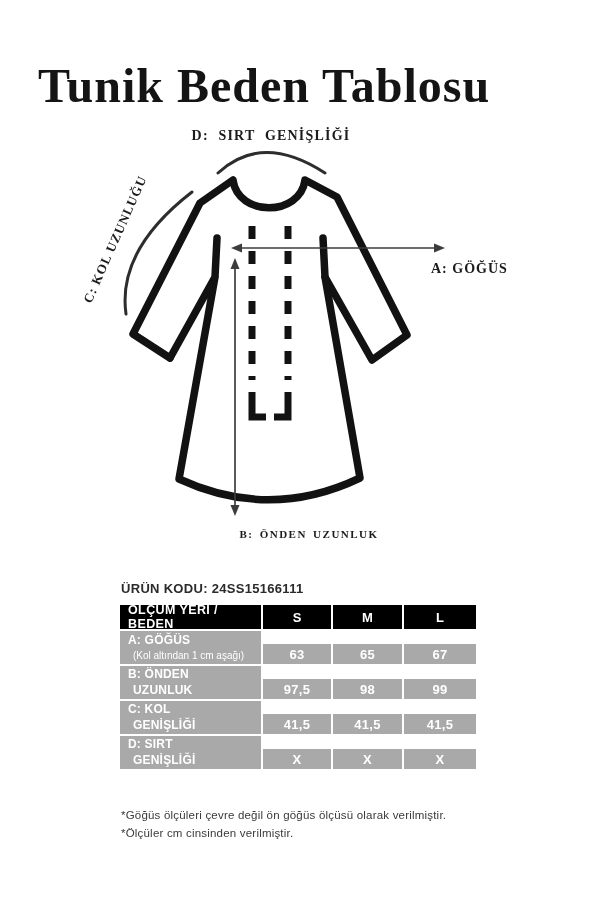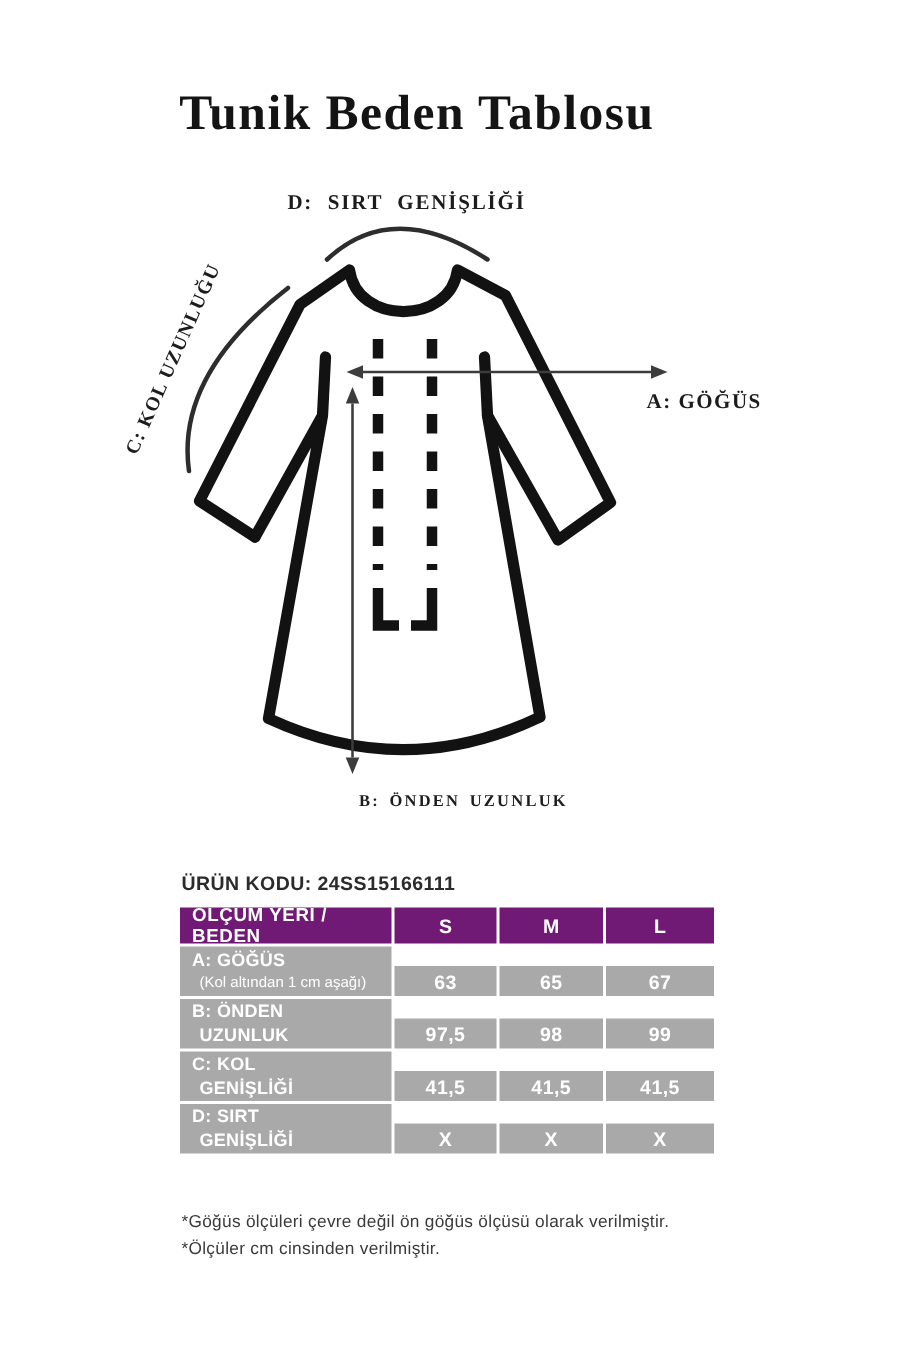--- a/index.html
+++ b/index.html
@@ -2,41 +2,41 @@
 <html><head>
 <meta charset="utf-8">
 <style>
   html,body{margin:0;padding:0;background:#fff;}
   #page{position:relative;width:600px;height:900px;background:#ffffff;overflow:hidden;
         font-family:"Liberation Sans","DejaVu Sans",sans-serif;color:#1b1b1b;}
 
   
   #title{position:absolute;top:58px;left:0;width:528px;margin:0;text-align:center;
          font-family:"Liberation Serif","DejaVu Serif",serif;font-weight:700;
-         font-size:33px;line-height:1.15;color:#141414;letter-spacing:1px;padding-left:14px;}
+         font-size:48px;line-height:1.15;color:#141414;letter-spacing:1px;}
 
   
   .lbl{position:absolute;font-family:"Liberation Serif","DejaVu Serif",serif;
        font-weight:700;color:#1c1c1c;white-space:nowrap;}
   .lbl-d{top:128px;left:271px;transform:translateX(-50%);font-size:14px;letter-spacing:1.2px;word-spacing:5px;}
   .lbl-a{top:261px;left:431px;font-size:14px;letter-spacing:1px;}
   .lbl-b{top:528px;left:309px;transform:translateX(-50%);font-size:11px;letter-spacing:1.5px;word-spacing:2px;text-align:center;}
   .lbl-c{top:299px;left:80px;transform:rotate(-66deg);transform-origin:0 0;font-size:13px;letter-spacing:1px;}
 
   .tunic{position:absolute;left:90px;top:120px;}
 
   
   .code{position:absolute;left:121px;top:581px;font-size:13px;font-weight:700;
         letter-spacing:0.3px;color:#2b2b2b;}
 
   
   .sizes{position:absolute;left:120px;top:605px;display:grid;
          grid-template-columns:141px 68px 69px 72px;
          grid-template-rows:24px 33px 33px 33px 33px;gap:2px;}
-  .th{background:#701a75;color:#ffffff;}
+  .th{background:#000000;color:#ffffff;}
   .td{background:#a9a9a9;color:#ffffff;}
   .tl{display:flex;flex-direction:column;justify-content:center;padding-left:8px;text-align:left;}
   .tv{display:flex;align-items:center;justify-content:center;text-align:center;}
   .th.tl{font-size:12.5px;font-weight:700;letter-spacing:0.4px;}
   .th.tv{font-size:13px;font-weight:700;}
   .td.tv{font-size:13px;font-weight:700;letter-spacing:0.3px;margin-top:13px;}
   .l1{font-size:12px;font-weight:700;letter-spacing:0.2px;line-height:1.3;}
   .l2{font-size:12px;font-weight:700;letter-spacing:0.2px;line-height:1.3;padding-left:5px;}
   .l2.small{font-size:10px;font-weight:400;letter-spacing:0;}
 

